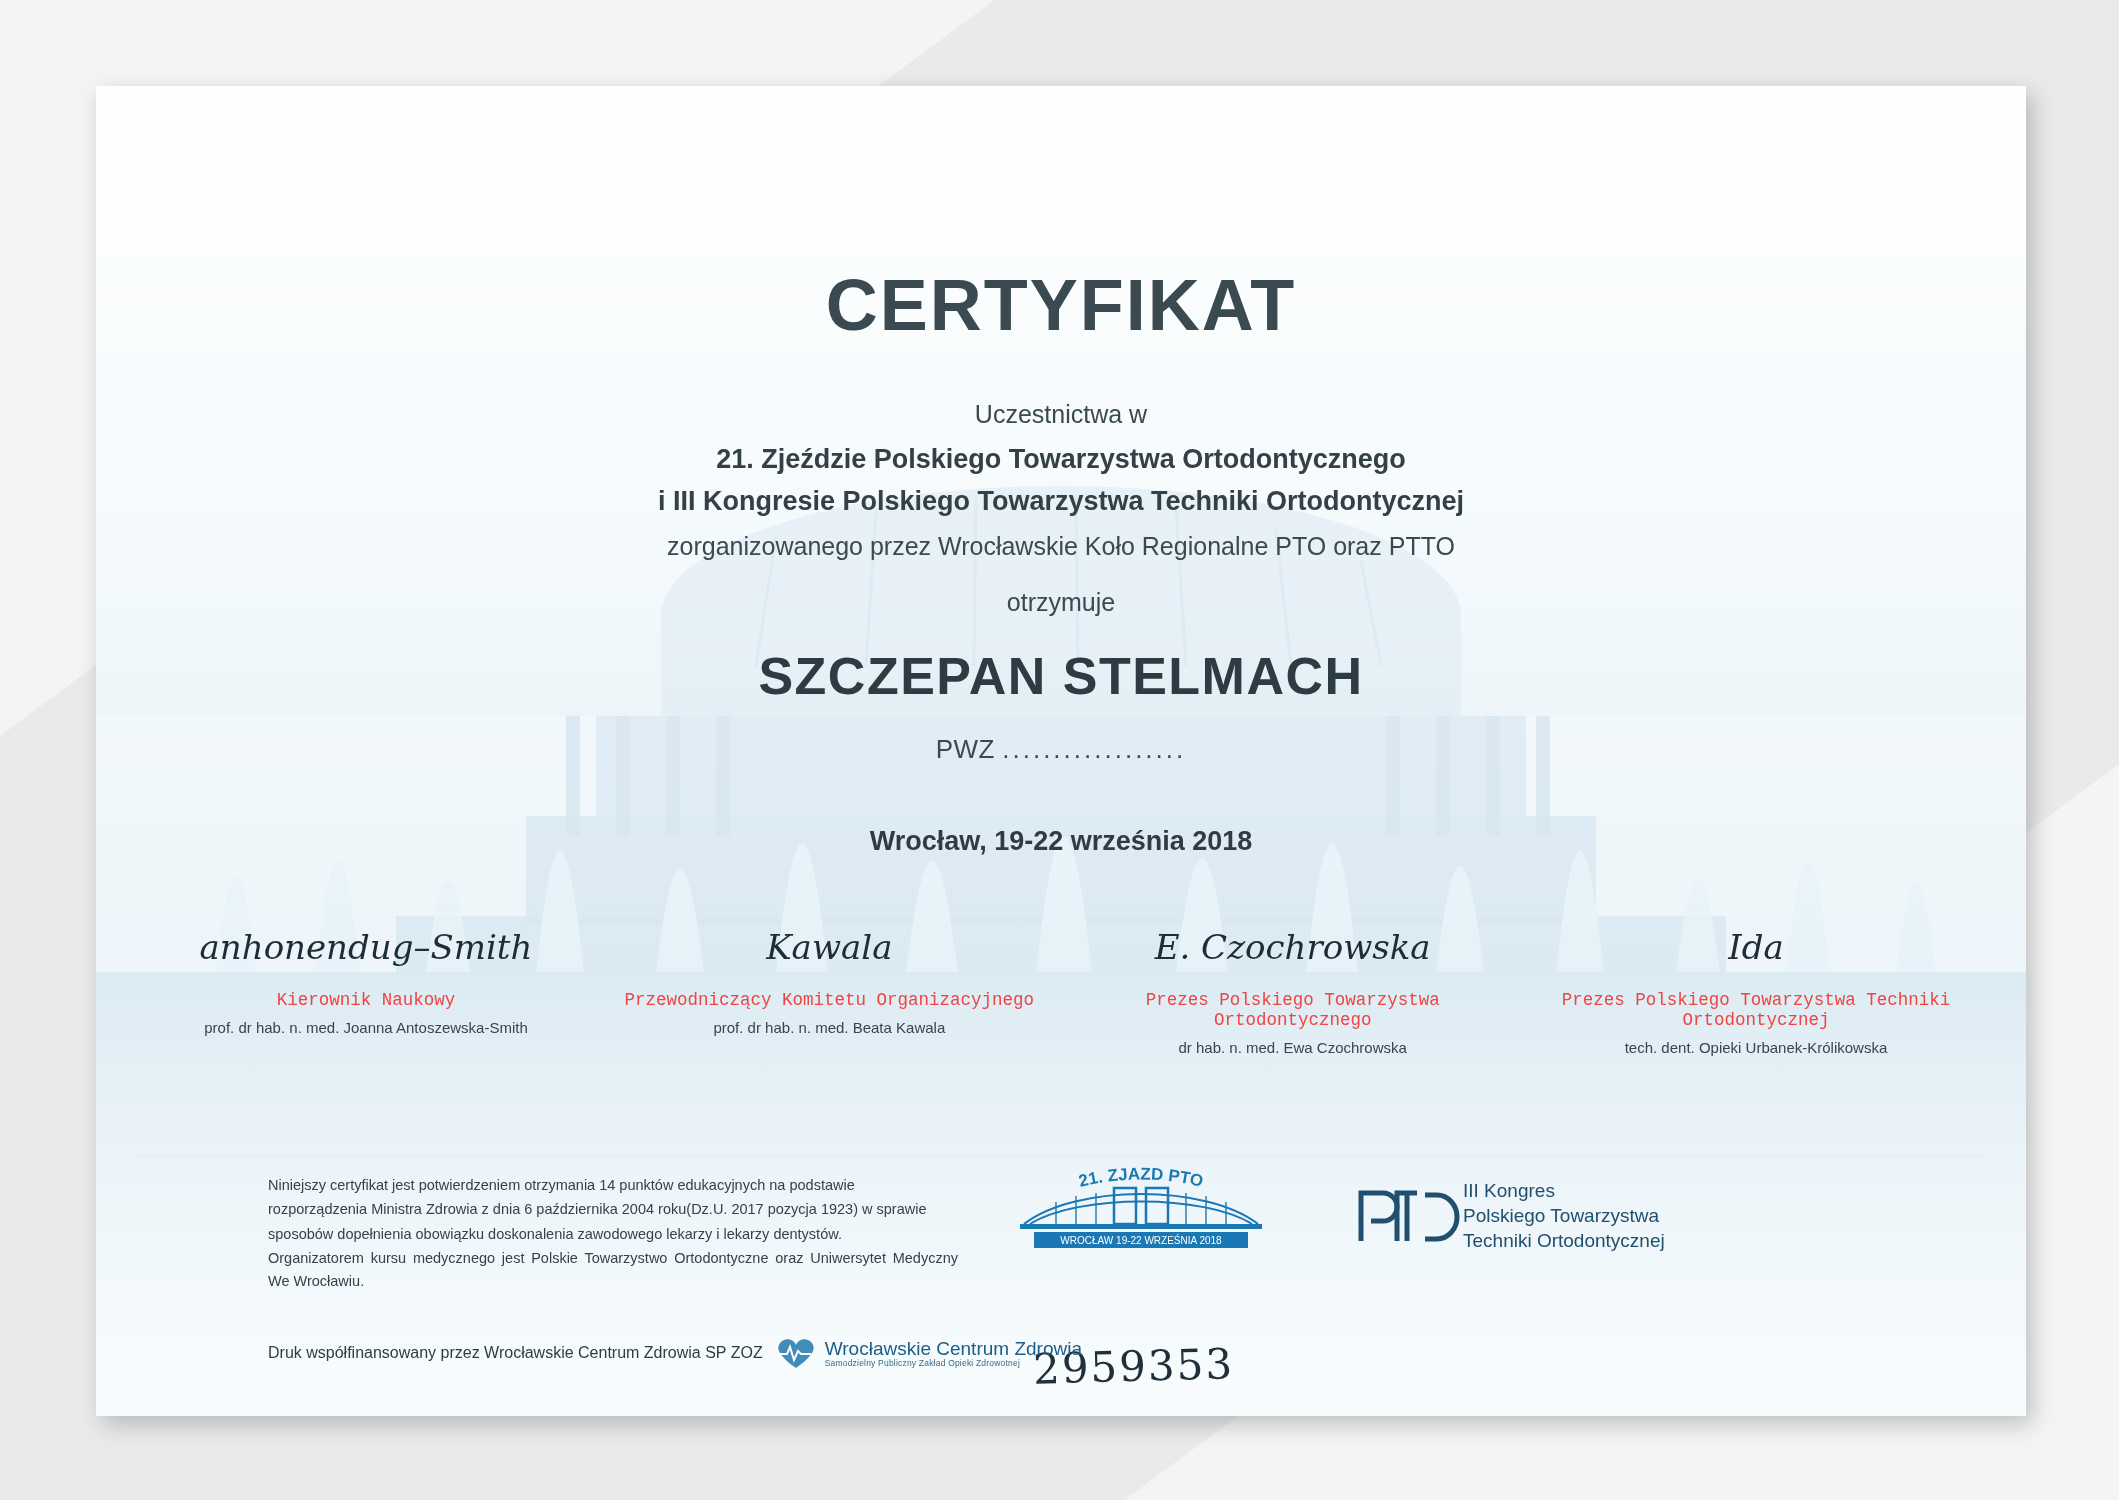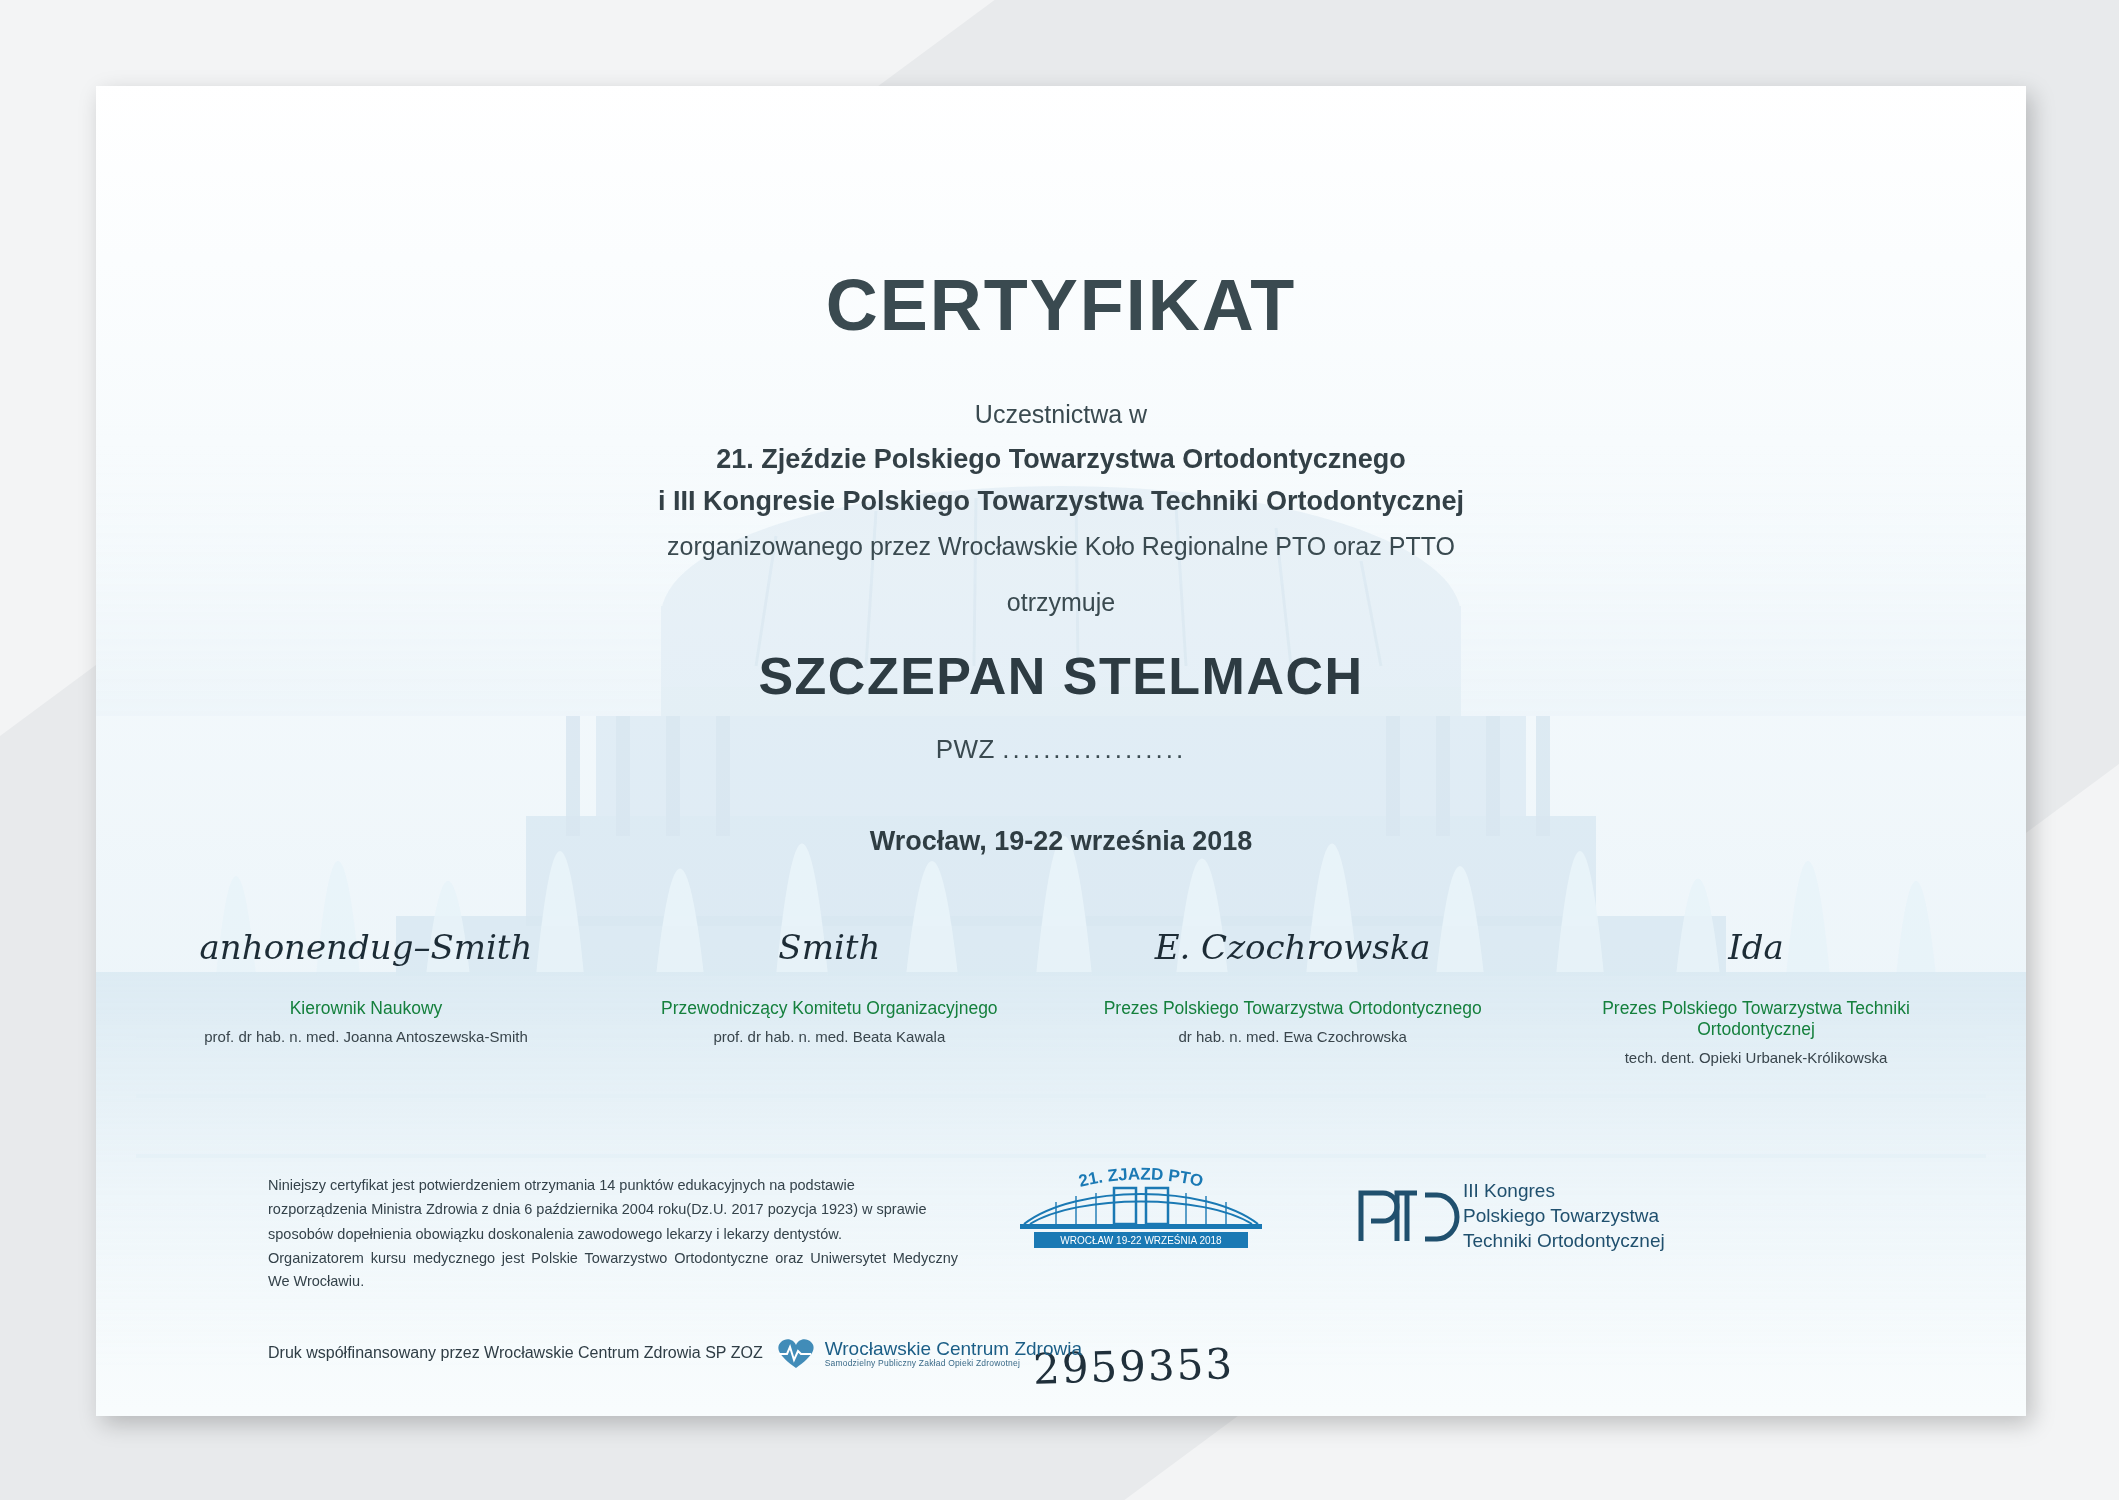--- a/index.html
+++ b/index.html
@@ -212,22 +212,23 @@
     font-family: "DejaVu Serif", serif;
     font-style: italic;
     font-size: 34px;
     color: #1d2c36;
     line-height: 62px;
     white-space: nowrap;
     overflow: hidden;
   }
   .sig-role {
     font-size: 17.5px;
-    color: #15803d;
-    margin-top: 20px;
+    color: #ef4444;
+    margin-top: 12px;
+    font-family: Liberation Mono, monospace;
   }
   .sig-name {
     font-size: 15px;
     color: #39454c;
     margin-top: 9px;
   }
 
   
   .footnote {
     position: absolute;
@@ -380,21 +381,21 @@
 
       <div class="place-date">Wrocław, 19-22 września 2018</div>
 
       <div class="signatures">
         <div class="sig-block">
           <div class="sig-scribble">anhonendug–Smith</div>
           <div class="sig-role">Kierownik Naukowy</div>
           <div class="sig-name">prof. dr hab. n. med. Joanna Antoszewska-Smith</div>
         </div>
         <div class="sig-block">
-          <div class="sig-scribble">Smith</div>
+          <div class="sig-scribble">Kawala</div>
           <div class="sig-role">Przewodniczący Komitetu Organizacyjnego</div>
           <div class="sig-name">prof. dr hab. n. med. Beata Kawala</div>
         </div>
         <div class="sig-block">
           <div class="sig-scribble">E. Czochrowska</div>
           <div class="sig-role">Prezes Polskiego Towarzystwa Ortodontycznego</div>
           <div class="sig-name">dr hab. n. med. Ewa Czochrowska</div>
         </div>
         <div class="sig-block">
           <div class="sig-scribble">Ida</div>

